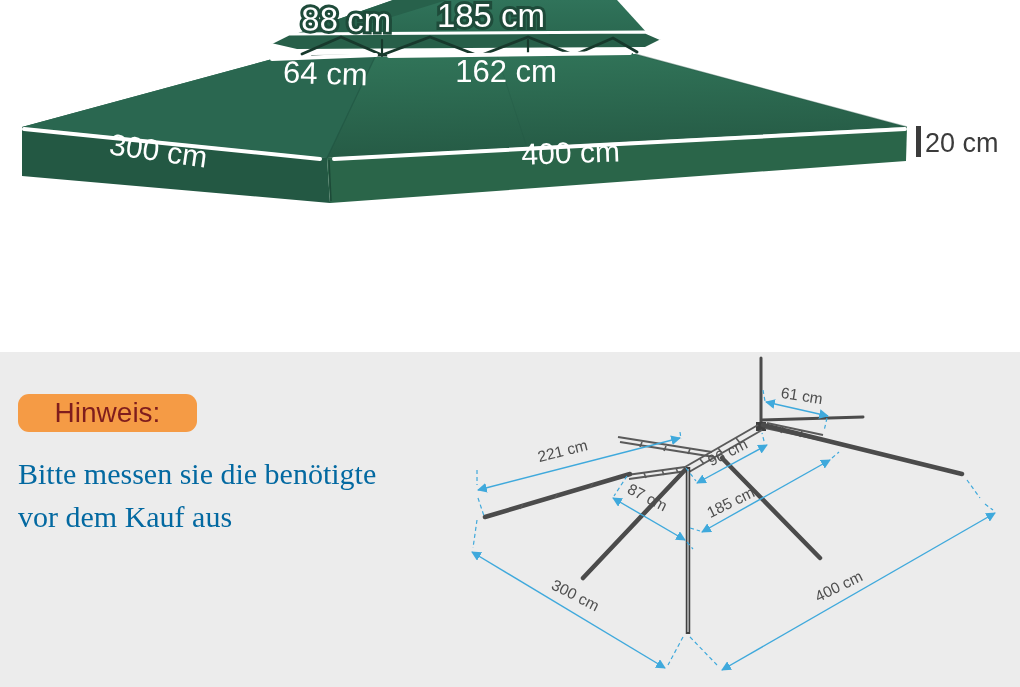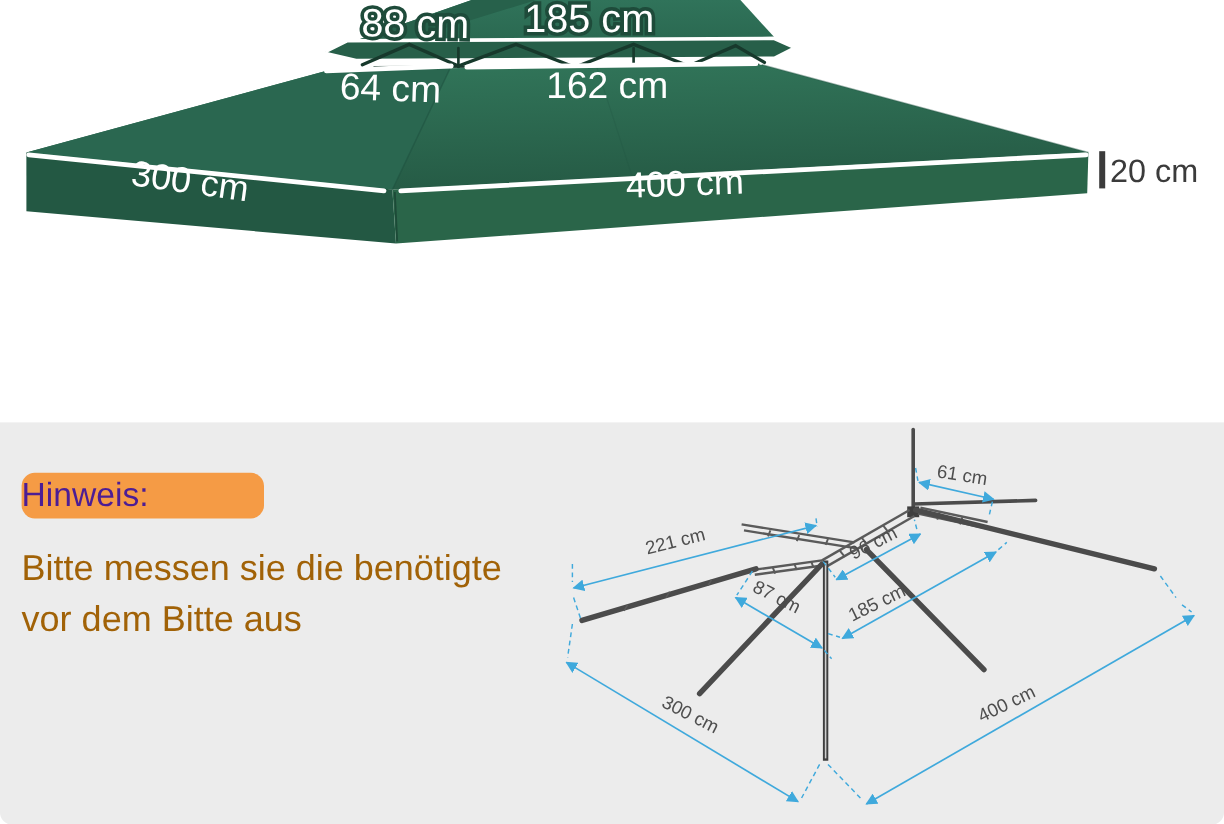--- a/index.html
+++ b/index.html
@@ -1,22 +1,22 @@
 <!DOCTYPE html>
 <html><head>
 <meta charset="utf-8">
 <style>
   html,body{margin:0;padding:0;background:#fff;}
   .stage{position:relative;width:1020px;height:687px;overflow:hidden;
-         font-family:"Liberation Sans",sans-serif;background:#ffffff;border-radius:10px;}
+         font-family:"Liberation Sans",sans-serif;background:#ffffff;}
   .canopy-svg{position:absolute;left:0;top:0;}
   .panel{position:absolute;left:0;top:352px;width:1020px;height:335px;background:#ECECEC;}
-  .badge{position:absolute;left:18px;top:42px;width:202px;height:38px;background:#F59B45;
-         border-radius:11px;color:#4c1d95;font-size:28px;line-height:38px;text-align:left;}
-  .note{position:absolute;left:18px;top:100px;color:#a16207;font-size:30px;line-height:43px;}
+  .badge{position:absolute;left:18px;top:42px;width:179px;height:38px;background:#F59B45;
+         border-radius:11px;color:#7f1d1d;font-size:28px;line-height:38px;text-align:center;}
+  .note{position:absolute;left:18px;top:100px;color:#0369a1;font-size:30px;line-height:43px;font-family:Liberation Serif, serif;}
   .frame-svg{position:absolute;left:440px;top:0;}
   .canopy-label{fill:#ffffff;font-family:"Liberation Sans",sans-serif;text-anchor:middle;}
   .canopy-label-outlined{fill:#ffffff;stroke:#1E4B3A;stroke-width:6px;paint-order:stroke;
          font-family:"Liberation Sans",sans-serif;text-anchor:middle;}
   .dim-label{fill:#4E4E4E;font-size:15.5px;font-family:"Liberation Sans",sans-serif;text-anchor:middle;}
   .dim-line{stroke:#3FA9DC;stroke-width:1.4;fill:none;}
   .dim-ext{stroke:#3FA9DC;stroke-width:1.2;fill:none;stroke-dasharray:4 3;}
   .rail{stroke:#5A5A5A;stroke-width:2;fill:none;}
   .rung{stroke:#5A5A5A;stroke-width:1.6;fill:none;}
   .rafter{stroke:#4B4B4B;stroke-width:4.5;stroke-linecap:round;fill:none;}
@@ -85,21 +85,21 @@
     <text class="canopy-label" font-size="30" transform="translate(571,163) rotate(-2)">400 cm</text>
     <text x="925" y="152" font-size="27" fill="#3B3B3B" font-family="Liberation Sans, sans-serif">20 cm</text>
   </svg>
 
   <div class="panel">
 
     <div class="badge">Hinweis:</div>
 
     <div class="note">
       <div>Bitte messen sie die benötigte</div>
-      <div>vor dem Bitte aus</div>
+      <div>vor dem Kauf aus</div>
     </div>
 
     <svg class="frame-svg" width="580" height="335" viewBox="0 0 580 335">
       <defs>
         <marker id="arw" viewBox="0 0 10 10" refX="9" refY="5" markerWidth="7" markerHeight="7" orient="auto-start-reverse">
           <path d="M0,0 L10,5 L0,10 z" fill="#3FA9DC"></path>
         </marker>
       </defs>
 
       <g>

